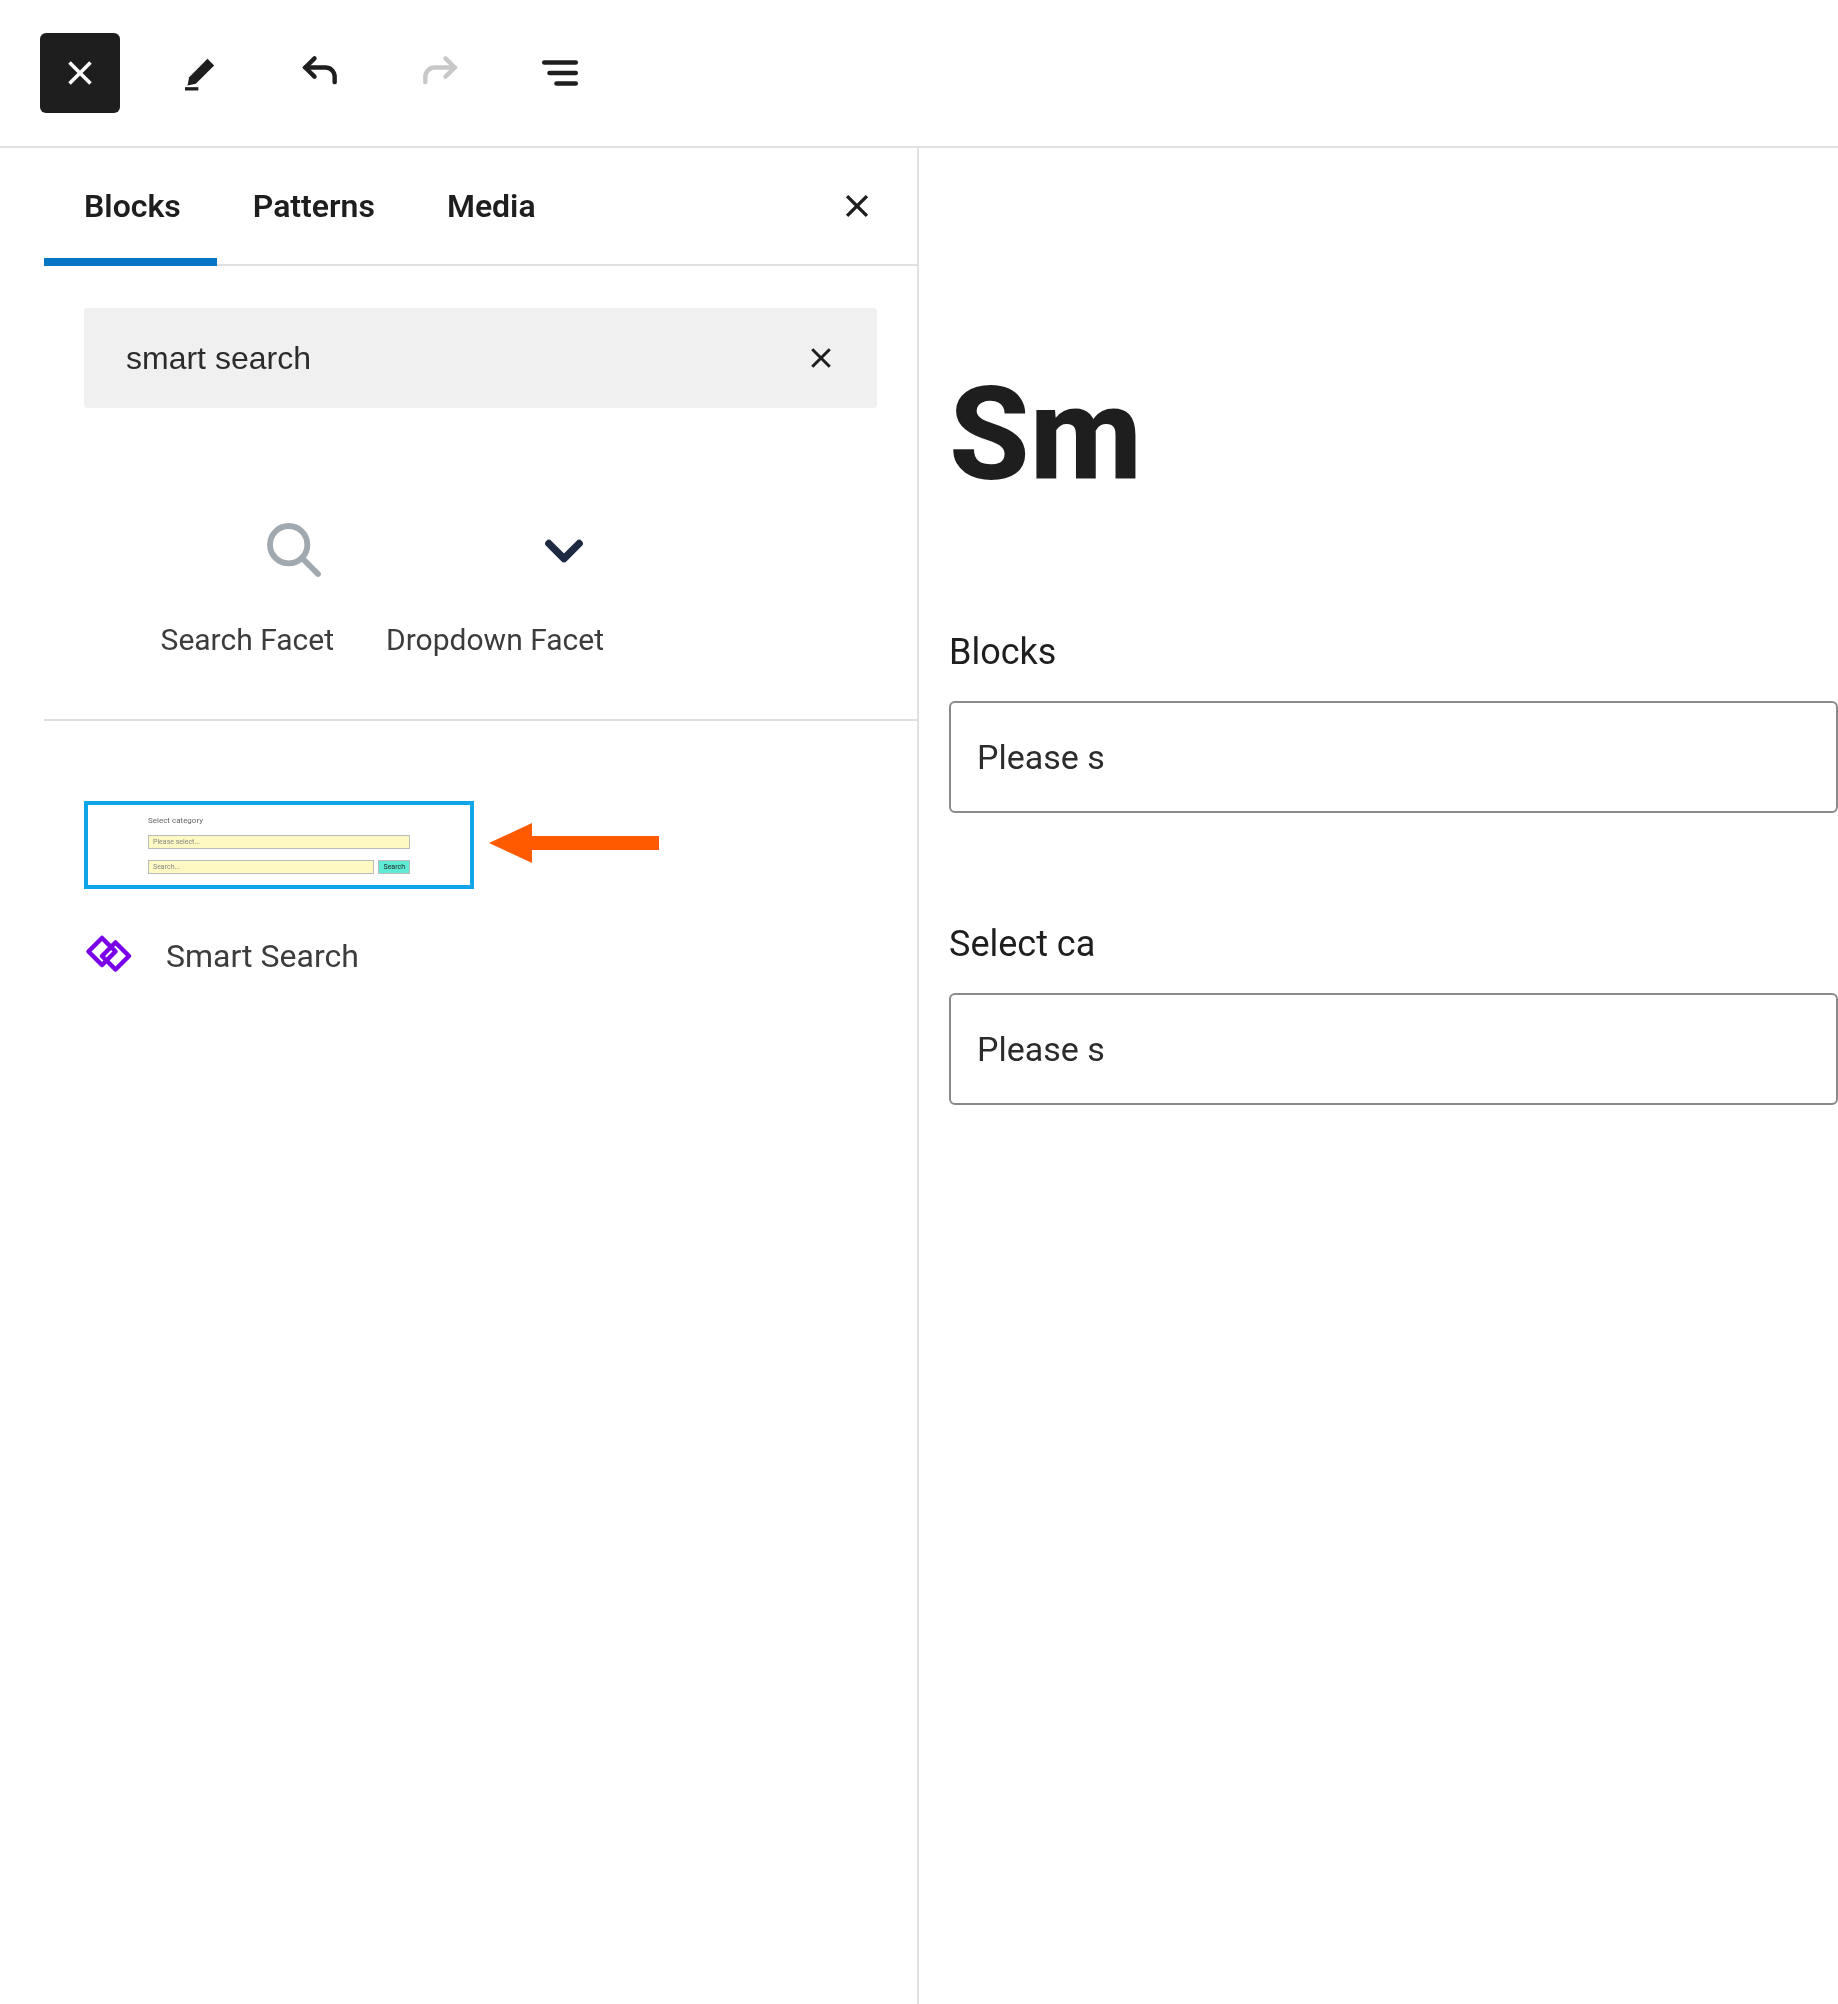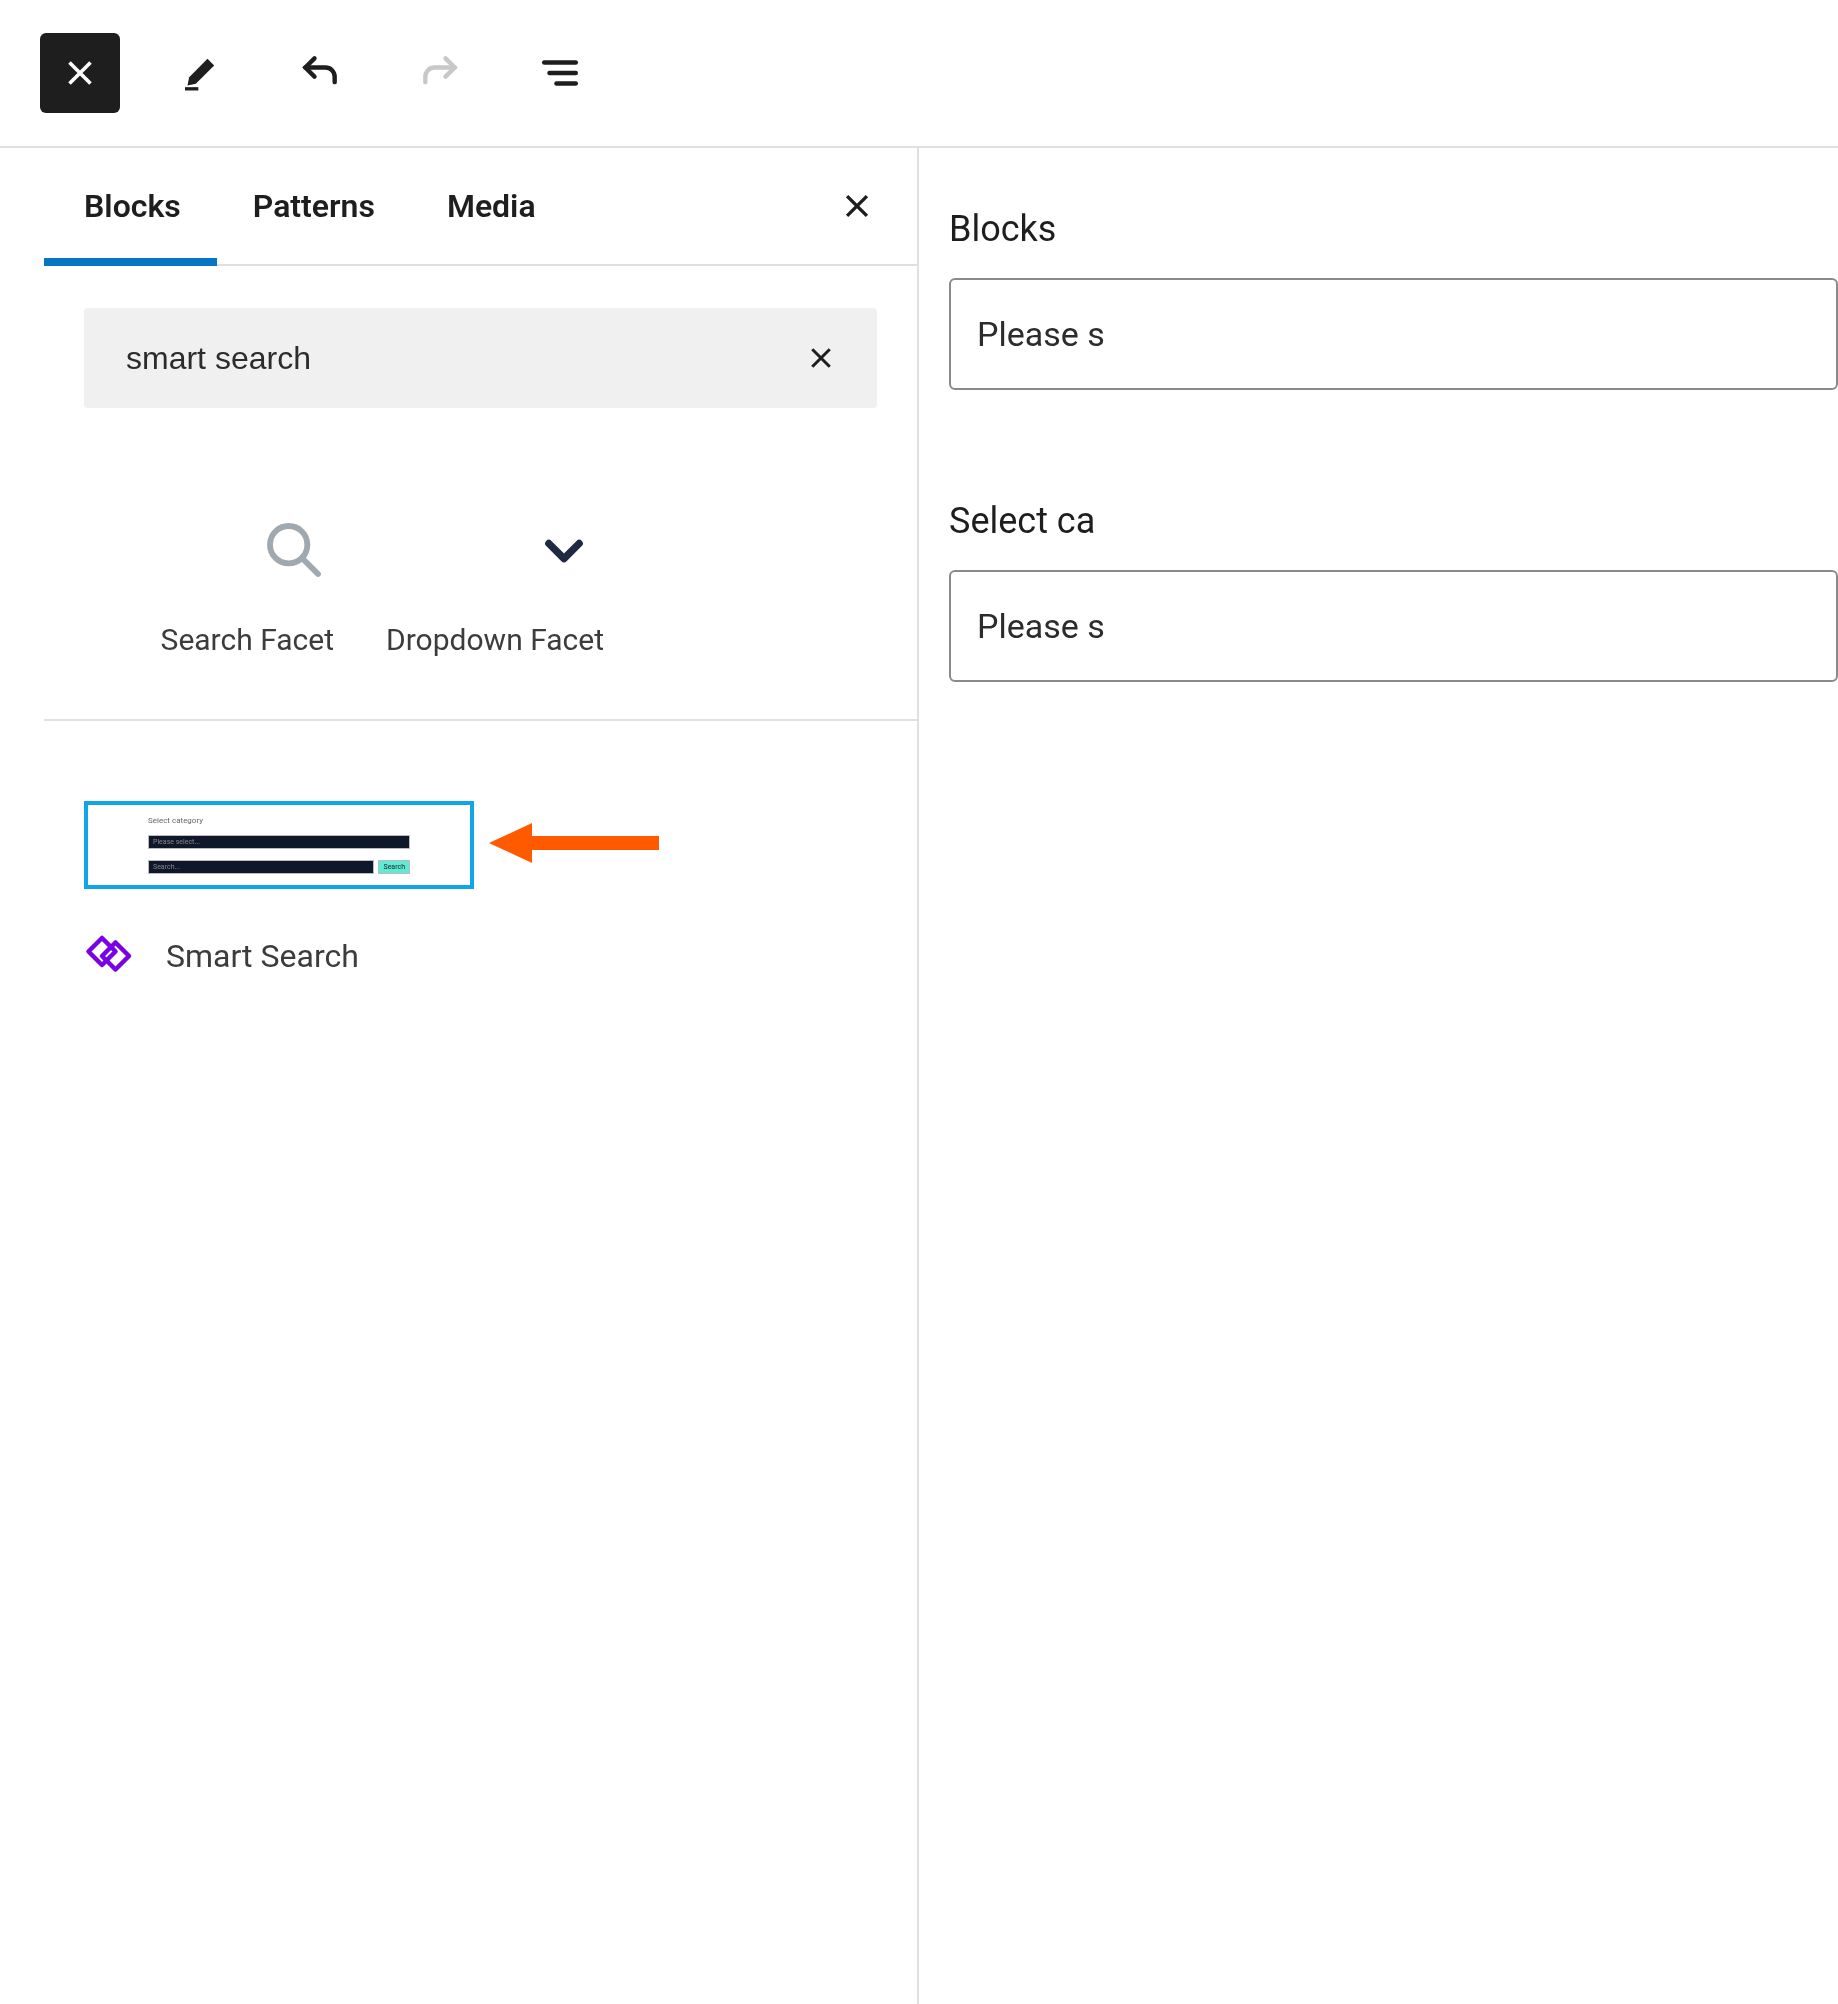--- a/index.html
+++ b/index.html
@@ -157,21 +157,21 @@
     }
     .pt-label { font-size: 8px; color: #666; }
     .pt-field {
       border: 1px solid #bbb;
       height: 14px;
       font-size: 7px;
       color: #888;
       padding: 0 4px;
       display: flex;
       align-items: center;
-      background: #0f172a;
+      background: #fef9c3;
     }
     .pt-row { display: flex; gap: 4px; }
     .pt-row .pt-field { flex: 1; }
     .pt-btn {
       border: 1px solid #bbb;
       font-size: 7px;
       padding: 0 4px;
       display: flex; align-items: center;
       background: #5eead4;
     }
@@ -325,20 +325,21 @@
         <svg width="54" height="54" viewBox="0 0 24 24" fill="none" stroke="#7a00e6" stroke-width="2" stroke-linejoin="round">
           <path d="M8 4 L14 10 L8 16 L2 10 Z"></path>
           <path d="M14 6 L20 12 L14 18 L8 12 Z"></path>
         </svg>
         <div class="pattern-title">Smart Search</div>
       </div>
     </div>
   </div>
 
   <div class="canvas">
+    <div class="canvas-heading">Sm</div>
 
     <div class="canvas-label">Blocks</div>
     <div class="canvas-select">Please s</div>
 
     <div class="canvas-label">Select ca</div>
     <div class="canvas-select">Please s</div>
   </div>
 </div>
 
 </body></html>

